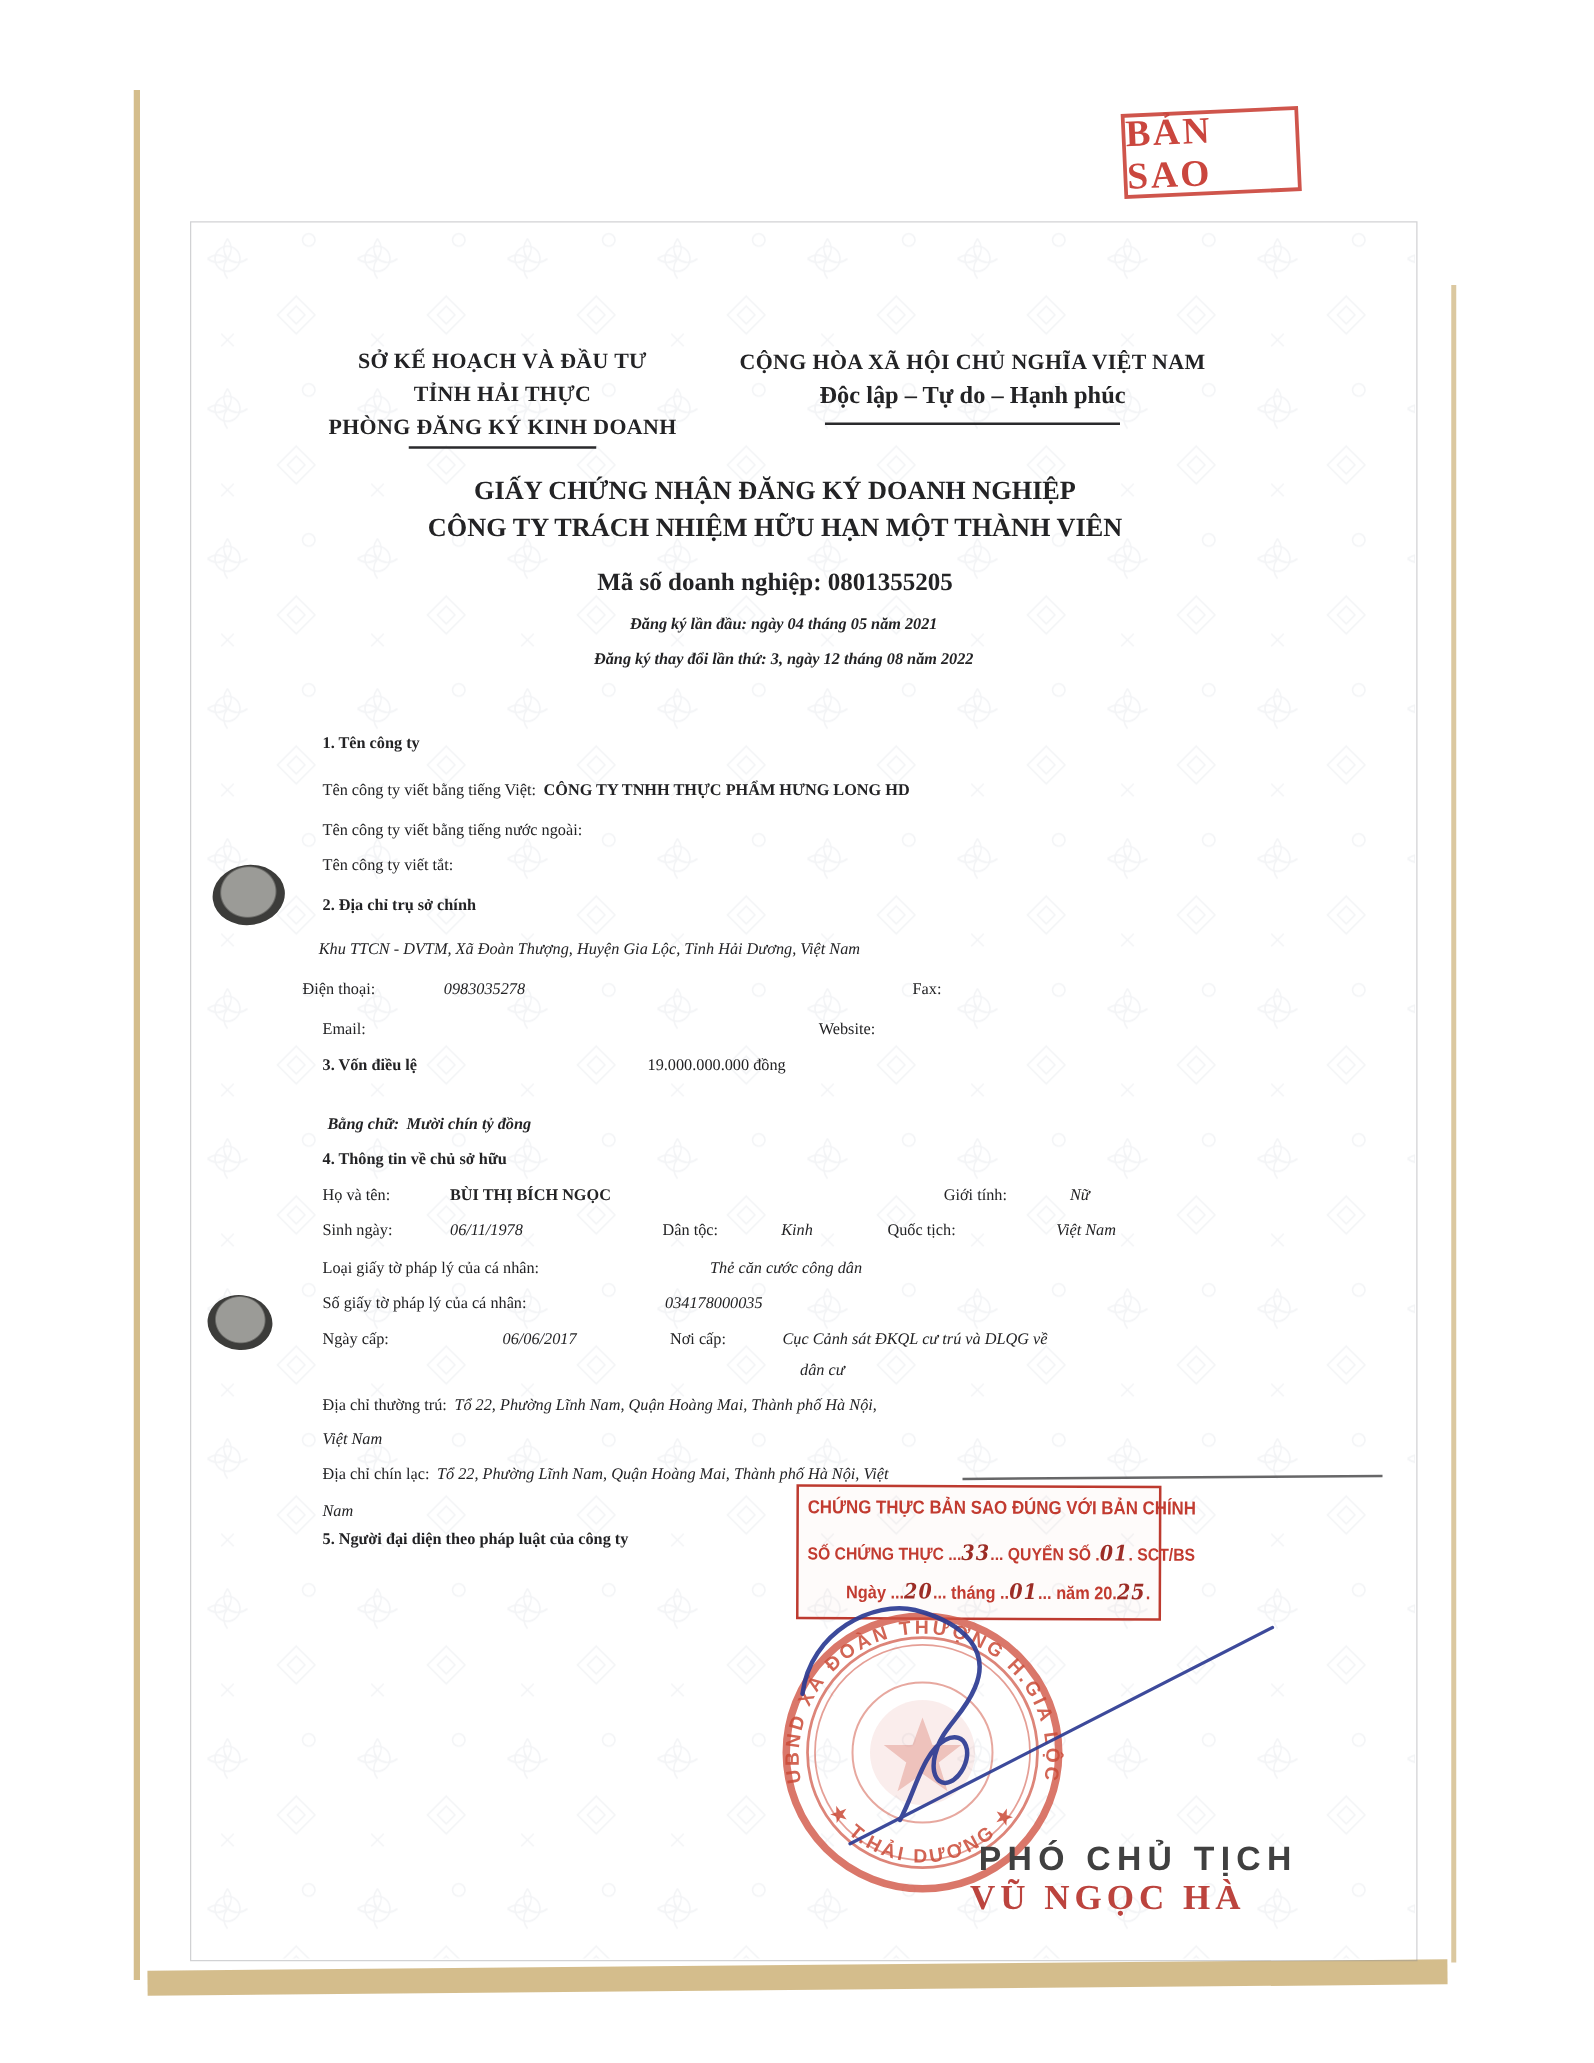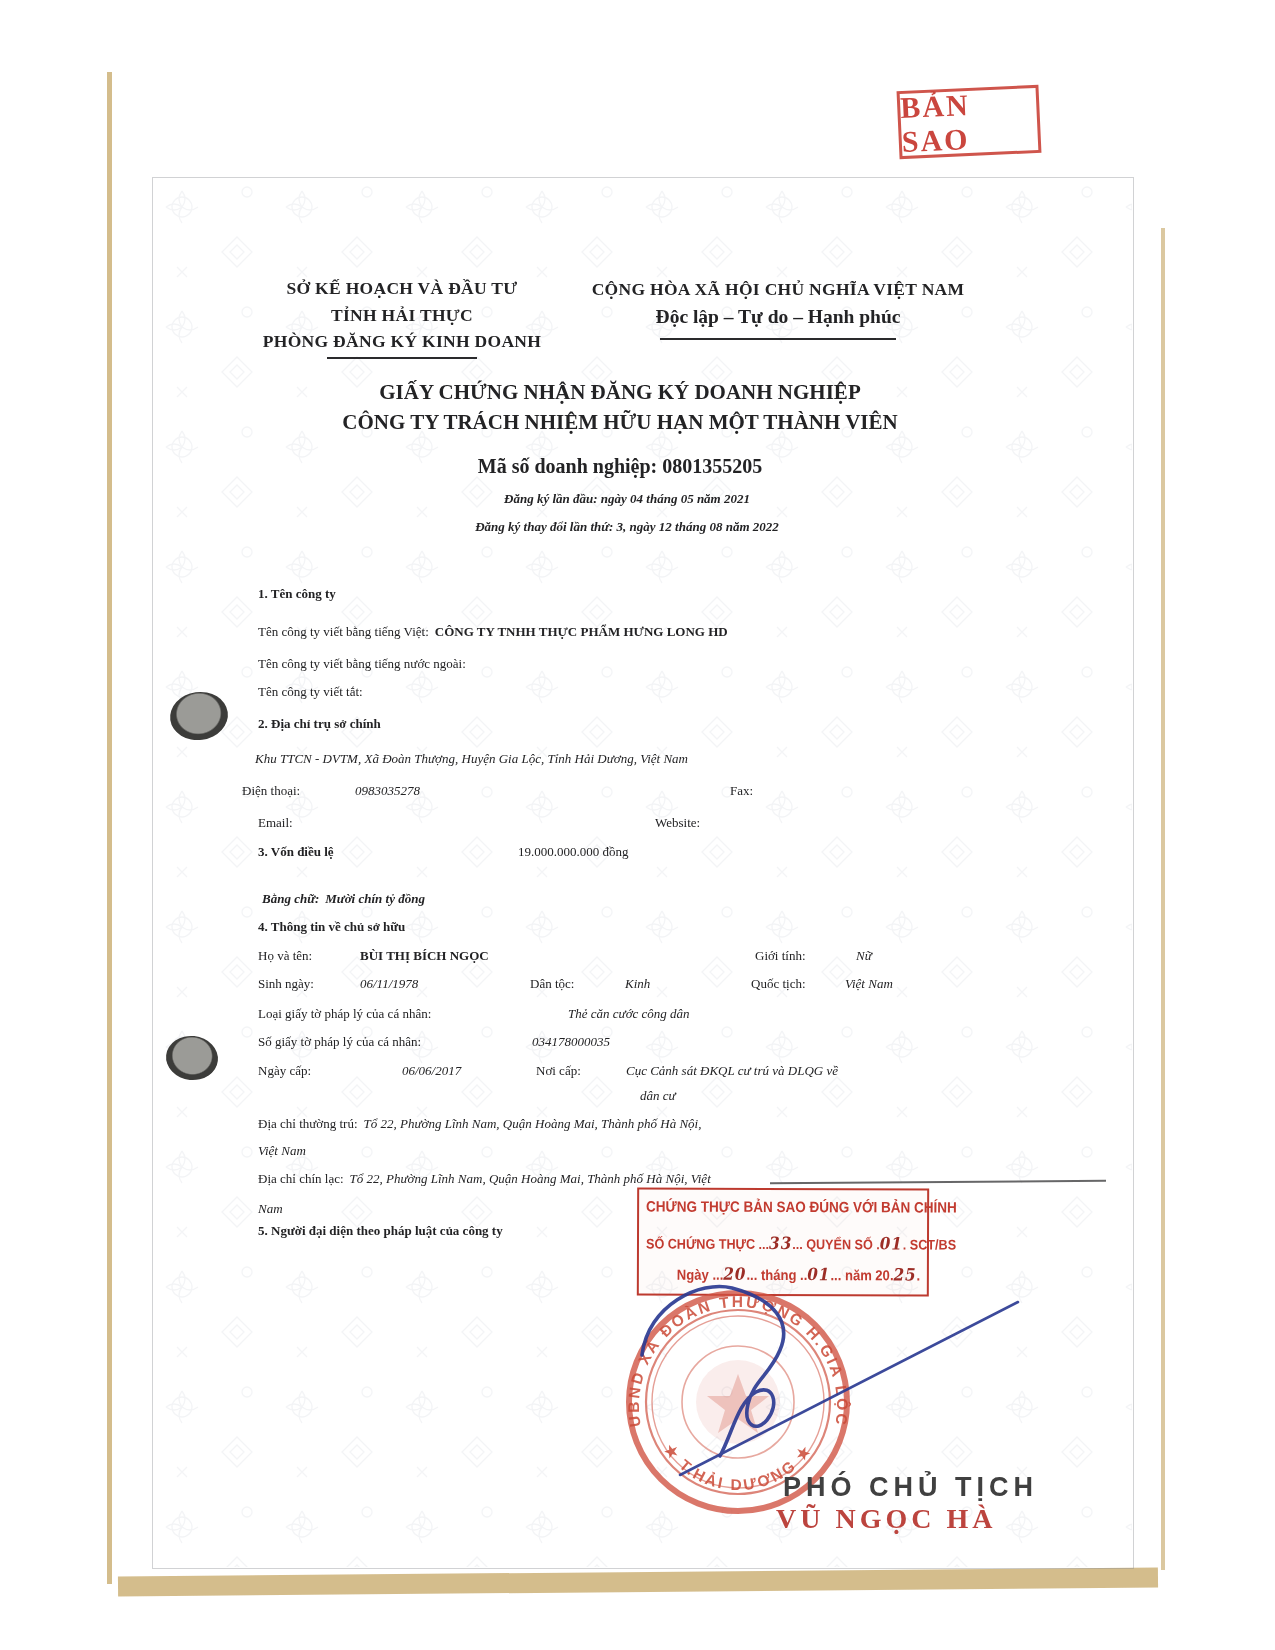--- a/index.html
+++ b/index.html
@@ -108,21 +108,21 @@
 
 <div class="t b" style="left:258px;top:920px;">4. Thông tin về chủ sở hữu</div>
 <div class="t" style="left:258px;top:949px;">Họ và tên:</div>
 <div class="t b" style="left:360px;top:949px;">BÙI THỊ BÍCH NGỌC</div>
 <div class="t" style="left:755px;top:949px;">Giới tính:</div>
 <div class="t i" style="left:856px;top:949px;">Nữ</div>
 <div class="t" style="left:258px;top:977px;">Sinh ngày:</div>
 <div class="t i" style="left:360px;top:977px;">06/11/1978</div>
 <div class="t" style="left:530px;top:977px;">Dân tộc:</div>
 <div class="t i" style="left:625px;top:977px;">Kinh</div>
-<div class="t" style="left:751px;top:977px;text-align:center;">Quốc tịch:</div>
+<div class="t" style="left:710px;top:977px;text-align:center;">Quốc tịch:</div>
 <div class="t i" style="left:845px;top:977px;">Việt Nam</div>
 <div class="t" style="left:258px;top:1007px;">Loại giấy tờ pháp lý của cá nhân:</div>
 <div class="t i" style="left:568px;top:1007px;">Thẻ căn cước công dân</div>
 <div class="t" style="left:258px;top:1035px;text-align:center;">Số giấy tờ pháp lý của cá nhân:</div>
 <div class="t i" style="left:532px;top:1035px;">034178000035</div>
 <div class="t" style="left:258px;top:1064px;">Ngày cấp:</div>
 <div class="t i" style="left:370px;top:1064px;margin-left:32px;">06/06/2017</div>
 <div class="t" style="left:536px;top:1064px;">Nơi cấp:</div>
 <div class="t i" style="left:626px;top:1064px;">Cục Cảnh sát ĐKQL cư trú và DLQG về</div>
 <div class="t i" style="left:640px;top:1089px;">dân cư</div>

